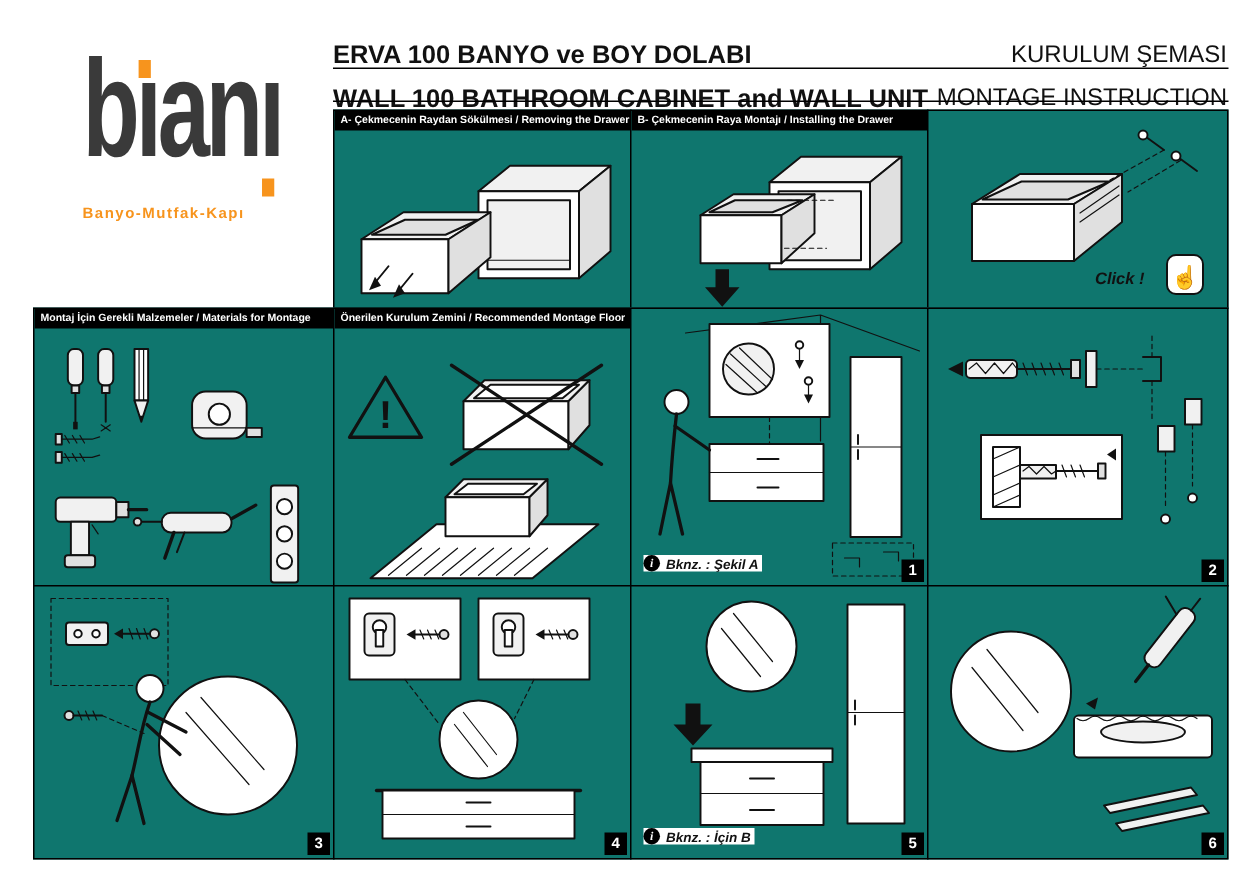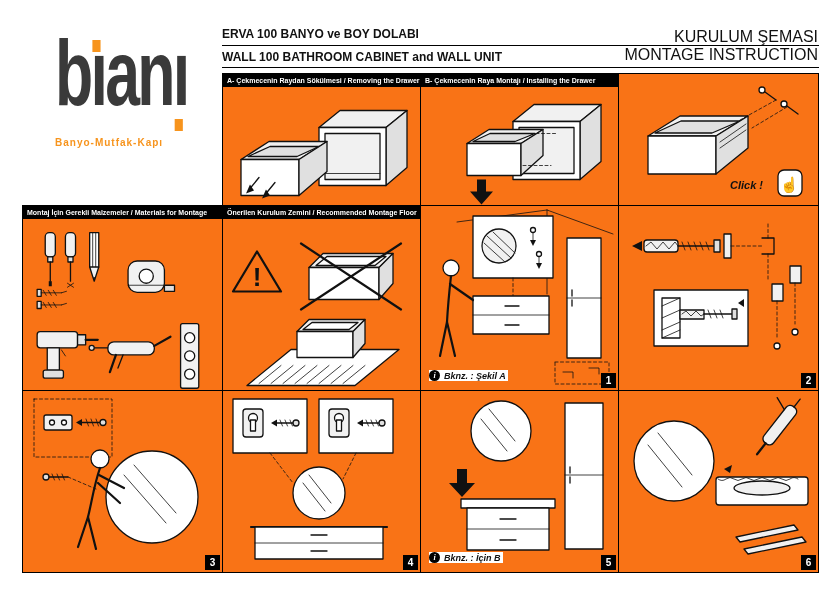--- a/index.html
+++ b/index.html
@@ -10,29 +10,29 @@
   .logo { position:absolute; left:55px; top:30px; }
   .logo-word { display:flex; align-items:flex-start; font-weight:bold; font-size:92px; line-height:0.95; color:#3a3a3a; letter-spacing:-4px; transform:scaleX(0.68); transform-origin:left top; }
   .lg { position:relative; display:inline-block; }
   .dot { position:absolute; width:12px; height:12px; background:#f7941d; }
   .dot-top { top:10px; left:3px; }
   .dot-bottom { bottom:-14px; left:3px; }
   .logo-tagline { color:#f7941d; font-weight:bold; font-size:10px; letter-spacing:1px; margin-top:20px; }
 
   
   .title-block { position:absolute; left:222px; top:27px; }
-  .title-line { font-size:12px; font-weight:bold; white-space:nowrap; }
+  .title-line { font-size:17px; font-weight:bold; white-space:nowrap; }
   .title-line + .title-line { margin-top:9px; }
   .subtitle-block { position:absolute; right:22px; top:28px; text-align:right; }
   .subtitle-line { font-size:16px; white-space:nowrap; }
-  .subtitle-line + .subtitle-line { }
+  .subtitle-line + .subtitle-line { margin-top:11px; }
   .hline { position:absolute; background:#000; height:1px; }
 
   
-  .panel { position:absolute; border:1px solid #000; background:#f97316; box-sizing:border-box; overflow:hidden; }
+  .panel { position:absolute; border:1px solid #000; background:#0f766e; box-sizing:border-box; overflow:hidden; }
   .panel-header { background:#000; color:#fff; font-size:7px; font-weight:bold; line-height:13px; height:13px; padding:0 4px; white-space:nowrap; }
   .badge { position:absolute; right:2px; bottom:2px; width:15px; height:15px; background:#000; color:#fff; font-size:10px; font-weight:bold; display:flex; align-items:center; justify-content:center; z-index:3; }
   .note { position:absolute; left:8px; bottom:9px; display:flex; align-items:center; gap:4px; font-size:9px; font-weight:bold; font-style:italic; z-index:3; background:#fff; padding-right:2px; }
   .info-icon { width:11px; height:11px; border-radius:50%; background:#000; color:#fff; font-size:8px; font-style:italic; font-weight:bold; display:flex; align-items:center; justify-content:center; font-family:"Liberation Serif", serif; flex:0 0 auto; }
 
   
   .art { display:block; width:100%; height:100%; }
   .ln { fill:none; stroke:#111; stroke-width:1.3; stroke-linecap:round; stroke-linejoin:round; }
   .thin { stroke-width:0.8; }
   .thick { stroke-width:2.2; }

